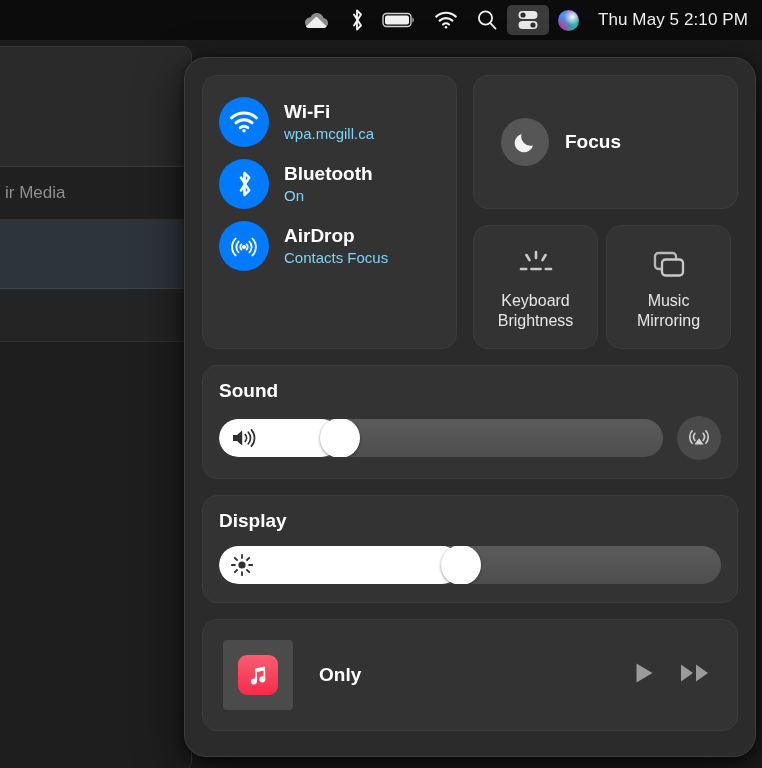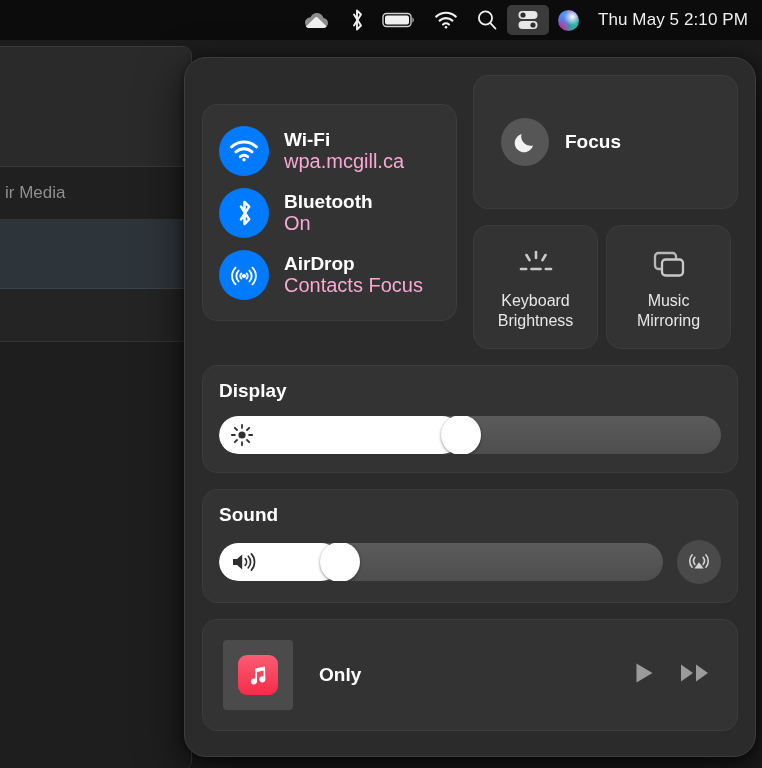--- a/index.html
+++ b/index.html
@@ -40,31 +40,31 @@
       radial-gradient(circle at 78% 70%, #19c2a0 0%, rgba(25,194,160,0) 60%),
       radial-gradient(circle at 26% 78%, #d42b9a 0%, rgba(212,43,154,0) 62%),
       linear-gradient(135deg,#c0289a 0%,#7a3fd0 45%,#1fa7c8 100%);
   }
 
   
   .cc{position:absolute;left:184px;top:57px;width:572px;height:700px;
     background:#2b2b2b;border:1px solid #3d3d3d;border-radius:22px;
     box-shadow:0 16px 46px rgba(0,0,0,.62), 0 2px 10px rgba(0,0,0,.5);
     box-sizing:border-box;padding:17px;z-index:30;}
-  .cc-grid{display:flex;gap:16px;align-items:center;}
+  .cc-grid{display:flex;gap:16px;}
   .module{background:#333333;border:1px solid #3c3c3c;border-radius:15px;box-sizing:border-box;}
 
   
   .connectivity{width:256px;padding:15px 0 14px 0;}
   .conn-row{display:flex;align-items:center;height:62px;padding-left:16px;}
   .conn-ico{width:50px;height:50px;border-radius:50%;background:#007aff;
     display:flex;align-items:center;justify-content:center;flex:none;}
   .conn-txt{margin-left:15px;}
   .conn-title{color:#fff;font-size:19px;font-weight:bold;line-height:22px;}
-  .conn-sub{color:#f9a8d4;font-size:20px;line-height:21px;}
+  .conn-sub{color:#7dd3fc;font-size:15px;line-height:21px;}
 
   
   .rightcol{display:flex;flex-direction:column;gap:16px;width:266px;}
   .focus{height:134px;display:flex;align-items:center;padding-left:27px;box-sizing:border-box;}
   .focus-ico{width:48px;height:48px;border-radius:50%;background:#565656;
     display:flex;align-items:center;justify-content:center;flex:none;}
   .focus-label{color:#fff;font-size:19px;font-weight:bold;margin-left:16px;}
   .tilerow{display:flex;gap:8px;}
   .tile{width:125px;height:124px;display:flex;flex-direction:column;align-items:center;
     justify-content:center;box-sizing:border-box;}
@@ -266,20 +266,51 @@
                 <rect x="6" y="5" width="21" height="16" rx="3.4" fill="none" stroke="#b8b8b8" stroke-width="2.3"></rect>
                 <rect x="13" y="11.5" width="21" height="16" rx="3.4" fill="#333333" stroke="#c9c9c9" stroke-width="2.3"></rect>
               </svg>
             </div>
             <div class="tile-label">
               <div>Music</div>
               <div>Mirroring</div>
             </div>
           </div>
 
+        </div>
+      </div>
+    </div>
+
+    <div class="module slider-mod">
+      <div class="slider-title">Sound</div>
+      <div class="slider-line">
+        <div class="track" id="sound-track">
+          <div class="fill" id="sound-fill" style="width: 121px;"></div>
+          <div class="slider-glyph">
+            <svg width="28" height="24" viewBox="0 0 28 24">
+              <path d="M3 9h4l5.2-4.6v15.2L7 15H3z" fill="#2f2f2f"></path>
+              <g fill="none" stroke="#2f2f2f" stroke-width="1.7" stroke-linecap="round">
+                <path d="M15.2 8.6a5 5 0 0 1 0 6.8"></path>
+                <path d="M18.3 6.2a8.6 8.6 0 0 1 0 11.6"></path>
+                <path d="M21.4 3.9a12 12 0 0 1 0 16.2"></path>
+              </g>
+            </svg>
+          </div>
+          <div class="knob" id="sound-knob" style="left: 101px;"></div>
+        </div>
+        <div class="airplay-btn">
+          <svg width="26" height="26" viewBox="0 0 28 28">
+            <g fill="none" stroke="#d4d4d4" stroke-width="1.7" stroke-linecap="round">
+              <path d="M9.6 16.6a6 6 0 0 1 0-7.6"></path>
+              <path d="M18.4 9a6 6 0 0 1 0 7.6"></path>
+              <path d="M6.6 19.6a10 10 0 0 1 0-13.4"></path>
+              <path d="M21.4 6.2a10 10 0 0 1 0 13.4"></path>
+            </g>
+            <path d="M14 14.4l5 6.6H9z" fill="#d4d4d4"></path>
+          </svg>
         </div>
       </div>
     </div>
 
     <div class="module slider-mod">
       <div class="slider-title">Display</div>
       <div class="slider-line">
         <div class="track" id="display-track">
           <div class="fill" id="display-fill" style="width: 241.76px;"></div>
           <div class="slider-glyph">
@@ -295,51 +326,20 @@
                 <path d="M19.2 4.8L17 7"></path>
                   <path d="M7 17l-2.2 2.2"></path>
               </g>
             </svg>
           </div>
           <div class="knob" id="display-knob" style="left: 221.76px;"></div>
         </div>
       </div>
     </div>
 
-    <div class="module slider-mod">
-      <div class="slider-title">Sound</div>
-      <div class="slider-line">
-        <div class="track" id="sound-track">
-          <div class="fill" id="sound-fill" style="width: 121px;"></div>
-          <div class="slider-glyph">
-            <svg width="28" height="24" viewBox="0 0 28 24">
-              <path d="M3 9h4l5.2-4.6v15.2L7 15H3z" fill="#2f2f2f"></path>
-              <g fill="none" stroke="#2f2f2f" stroke-width="1.7" stroke-linecap="round">
-                <path d="M15.2 8.6a5 5 0 0 1 0 6.8"></path>
-                <path d="M18.3 6.2a8.6 8.6 0 0 1 0 11.6"></path>
-                <path d="M21.4 3.9a12 12 0 0 1 0 16.2"></path>
-              </g>
-            </svg>
-          </div>
-          <div class="knob" id="sound-knob" style="left: 101px;"></div>
-        </div>
-        <div class="airplay-btn">
-          <svg width="26" height="26" viewBox="0 0 28 28">
-            <g fill="none" stroke="#d4d4d4" stroke-width="1.7" stroke-linecap="round">
-              <path d="M9.6 16.6a6 6 0 0 1 0-7.6"></path>
-              <path d="M18.4 9a6 6 0 0 1 0 7.6"></path>
-              <path d="M6.6 19.6a10 10 0 0 1 0-13.4"></path>
-              <path d="M21.4 6.2a10 10 0 0 1 0 13.4"></path>
-            </g>
-            <path d="M14 14.4l5 6.6H9z" fill="#d4d4d4"></path>
-          </svg>
-        </div>
-      </div>
-    </div>
-
     <div class="module music-mod">
       <div class="art">
         <div class="appicon">
           <svg width="24" height="24" viewBox="0 0 24 24">
             <path d="M19 3.4L9.2 5.6v10.1a3.1 3.1 0 1 0 1.8 2.8V9.1l6.6-1.5v6a3.1 3.1 0 1 0 1.8 2.8z" fill="#ffffff"></path>
           </svg>
         </div>
       </div>
       <div class="music-name">Only</div>
       <div class="mctrl">

